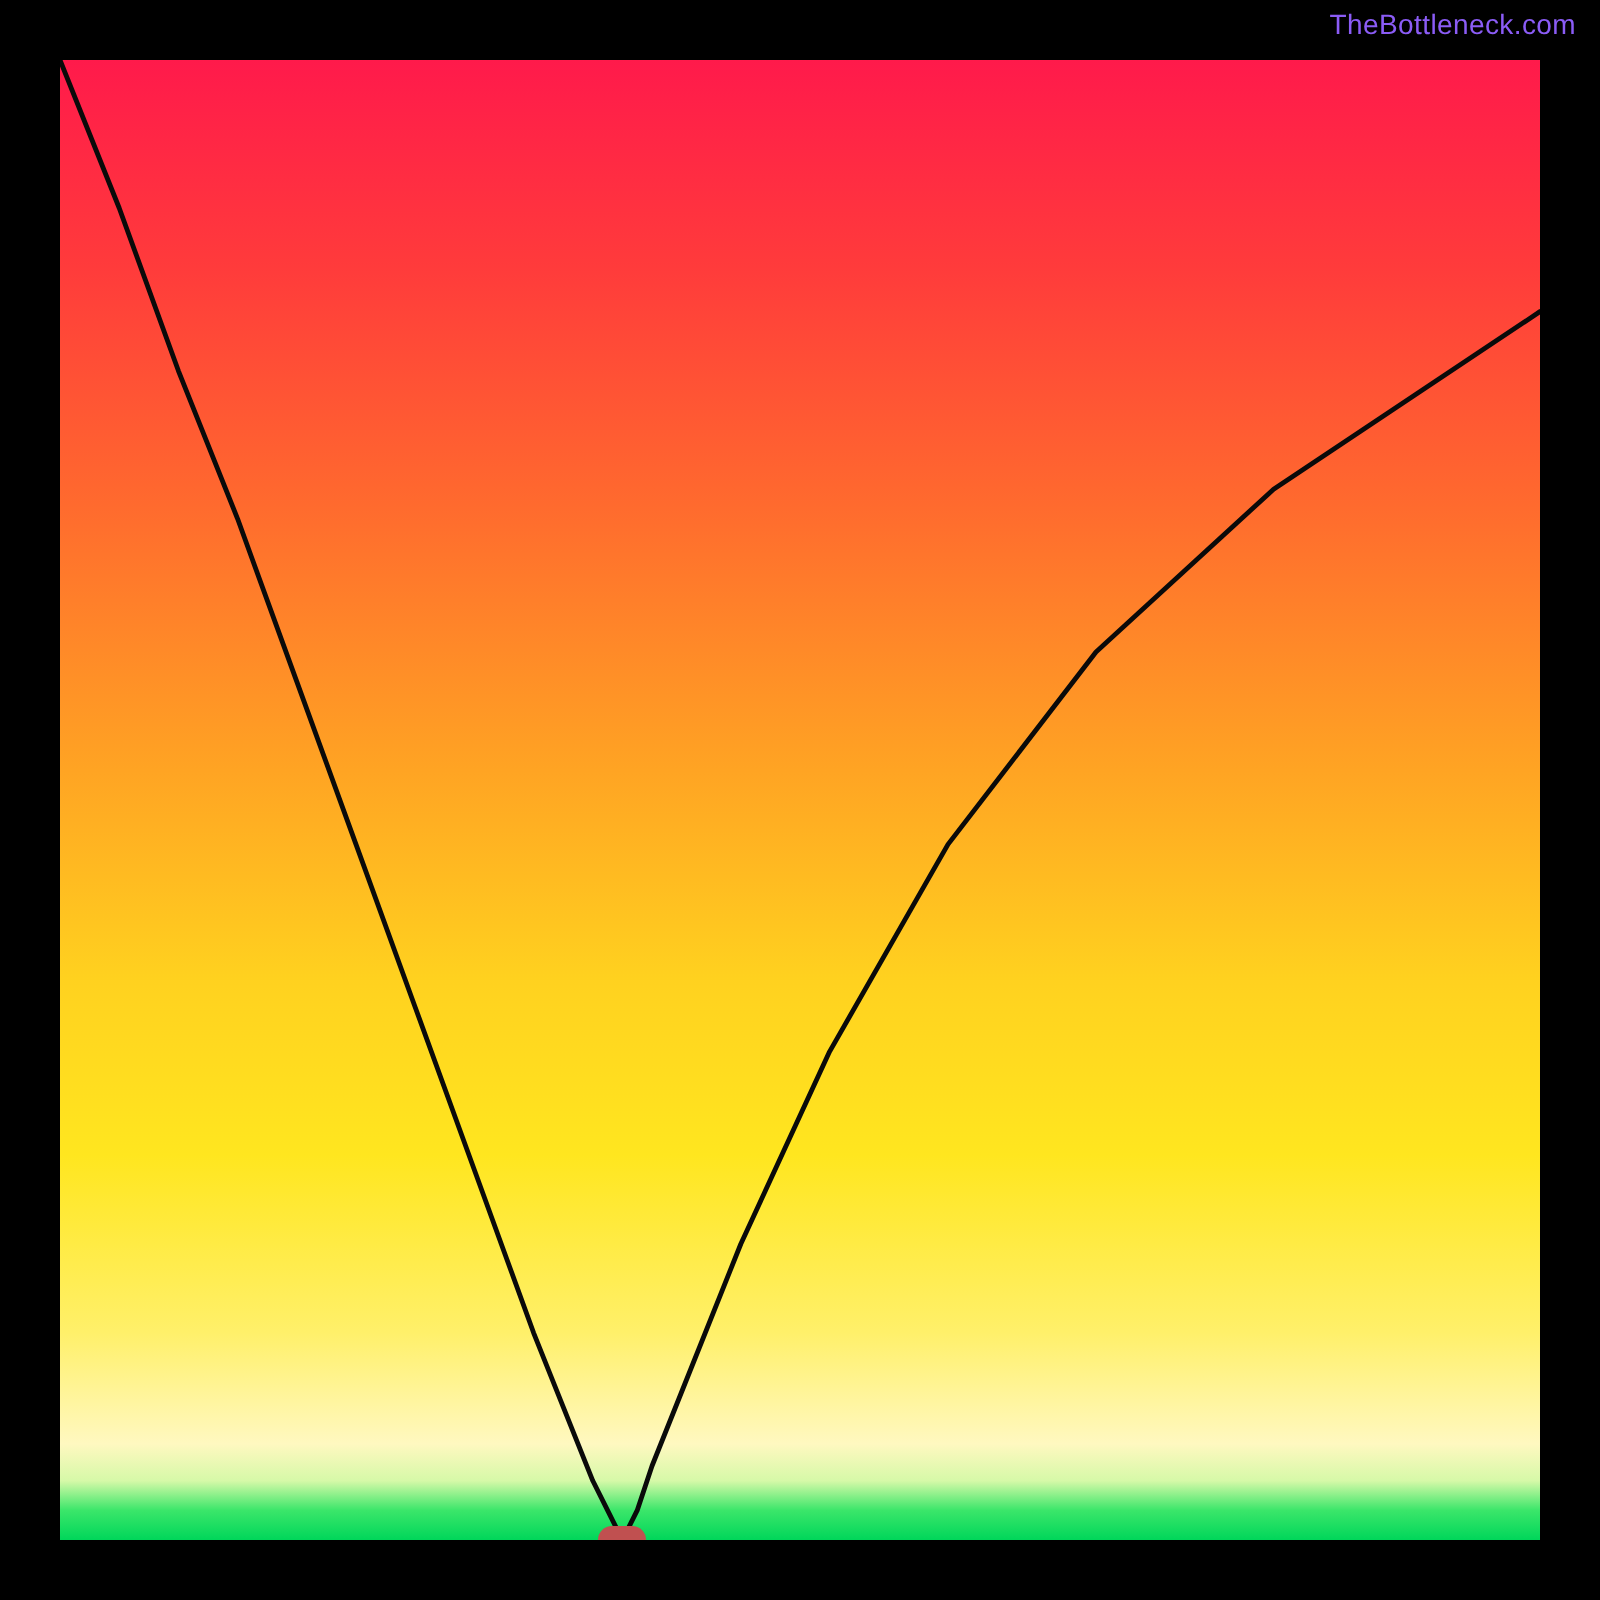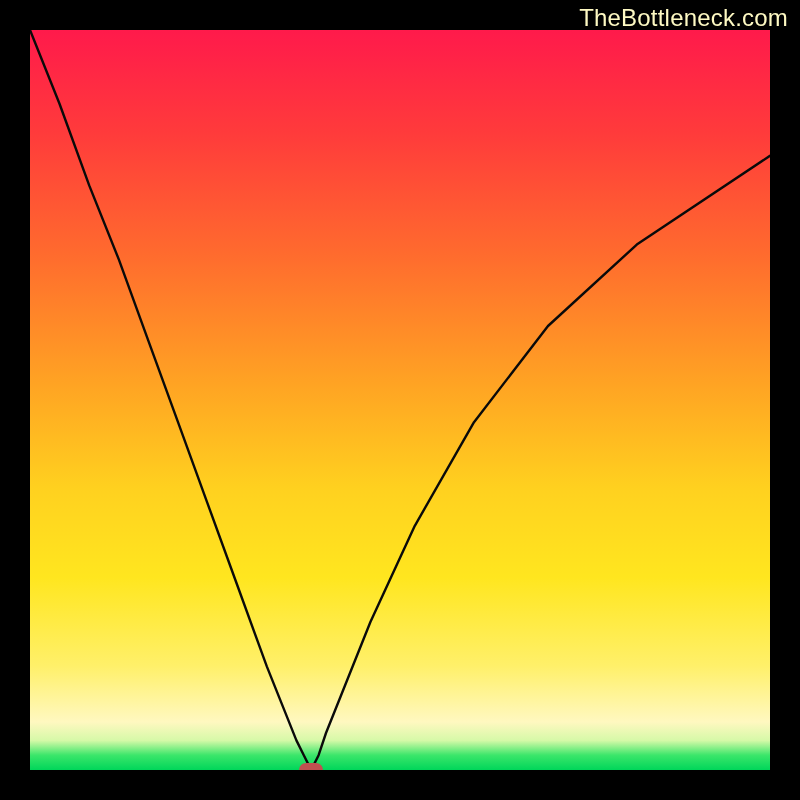--- a/index.html
+++ b/index.html
@@ -57,22 +57,22 @@
     width: 24px;
     height: 14px;
     background: #c05050;
     border-radius: 7px;
     transform: translate(-50%, -50%);
   }
   .watermark {
     position: absolute;
     top: 4px;
     right: 12px;
-    color: #fef9c3;
-    font-size: 24px;
+    color: #8b5cf6;
+    font-size: 14px;
     font-weight: 500;
     letter-spacing: 0.2px;
   }
 </style>
 </head>
 <body>
 
 <span class="watermark">TheBottleneck.com</span>
 
 <div class="frame">

